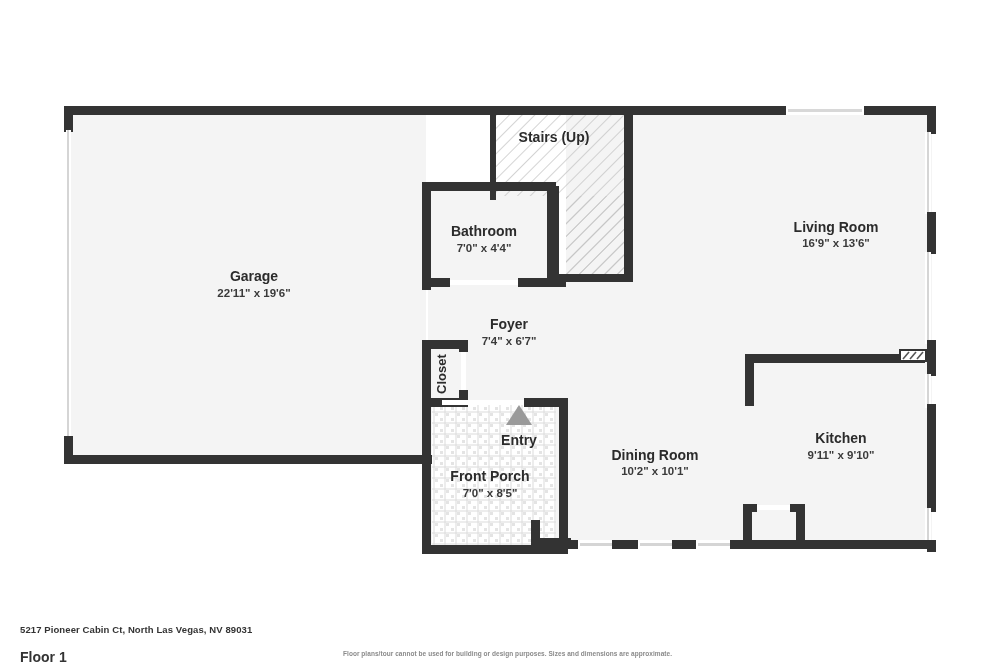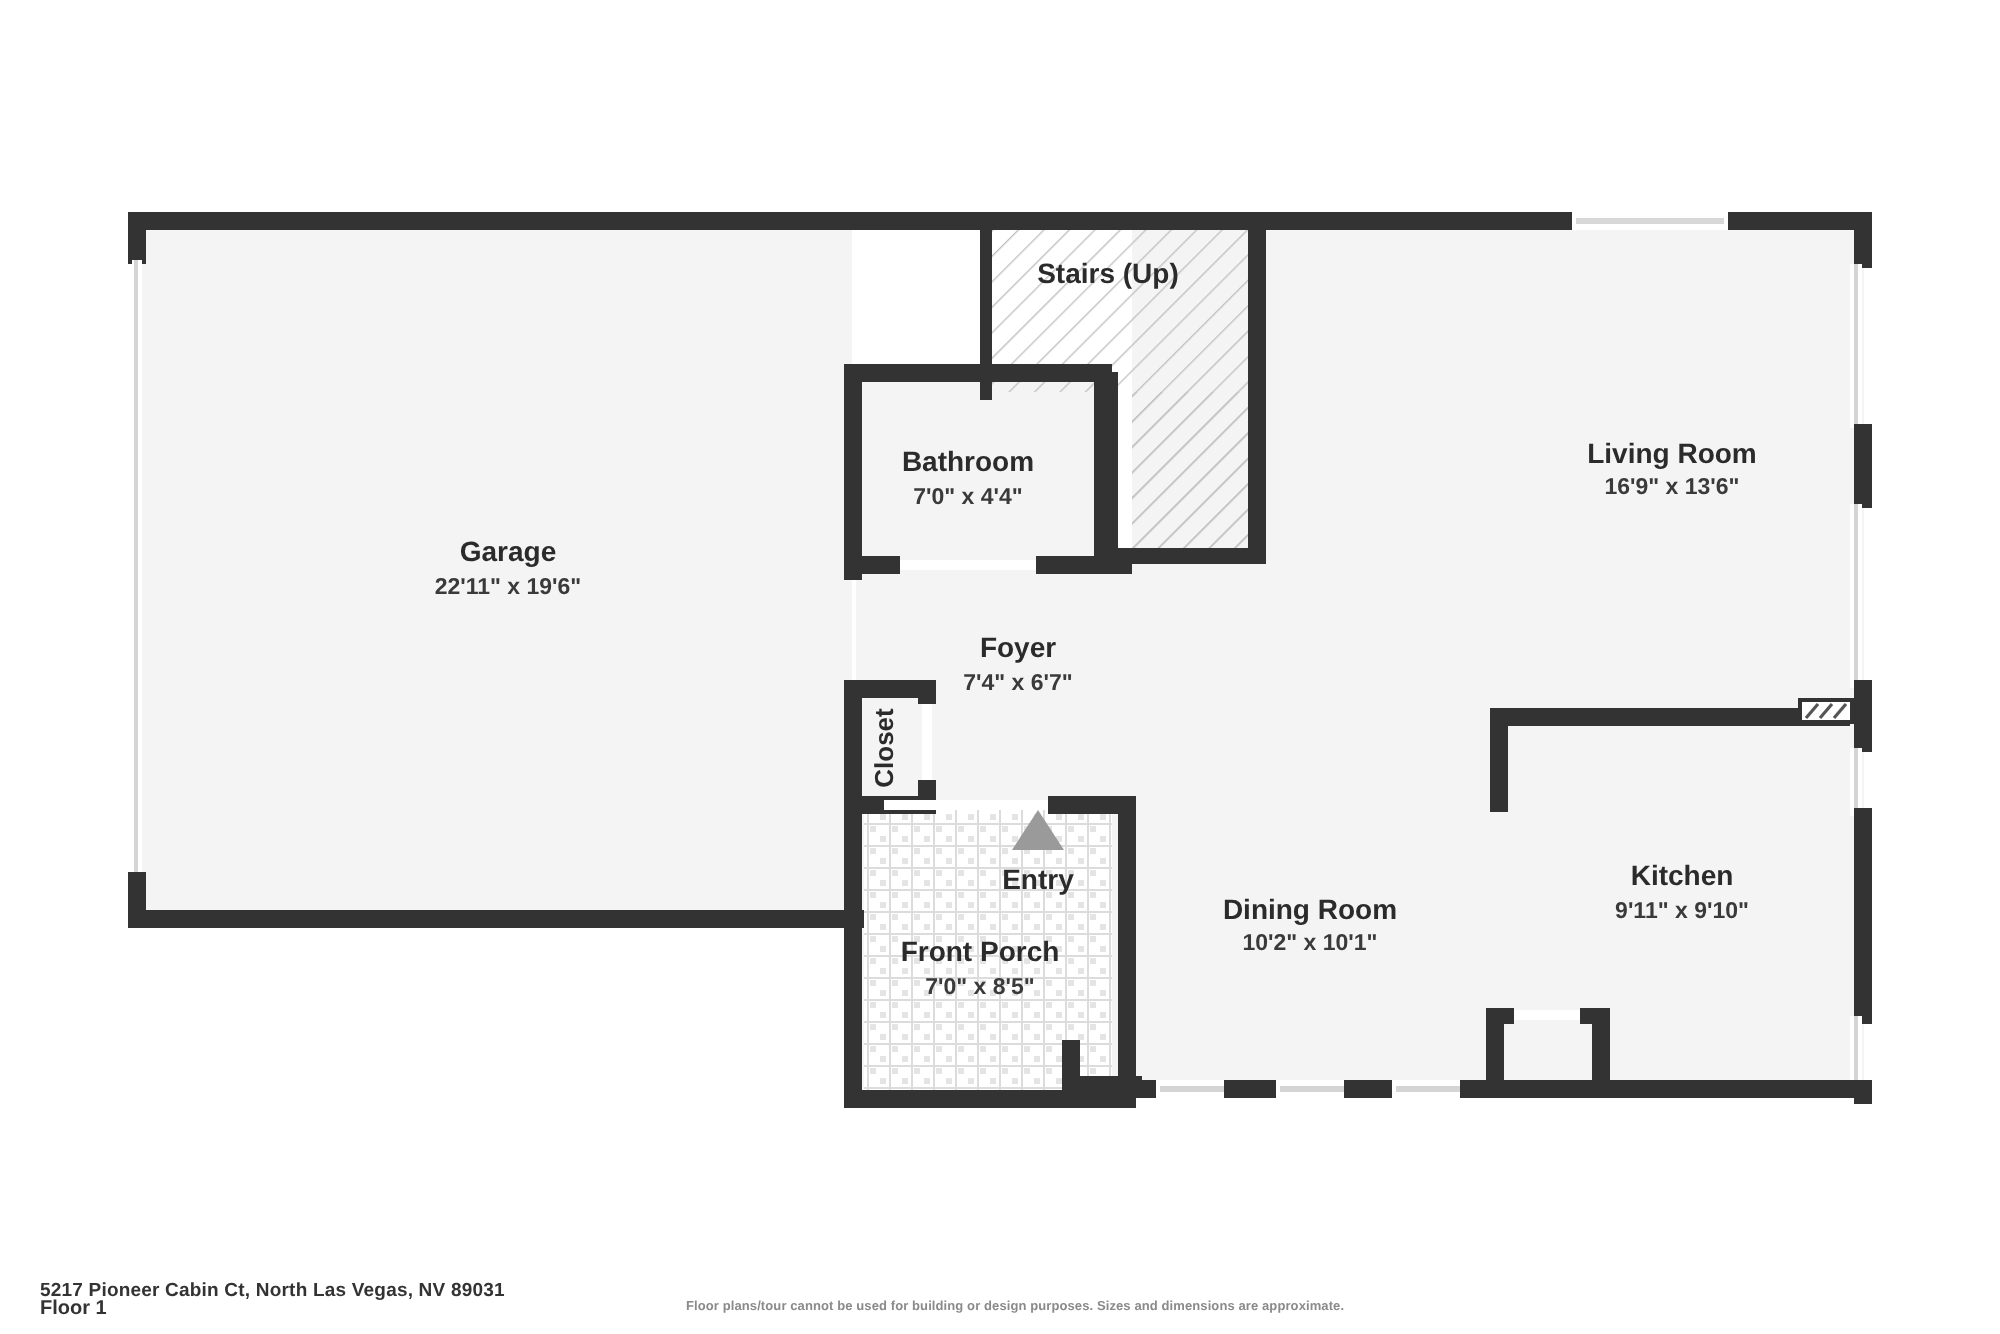--- a/index.html
+++ b/index.html
@@ -52,27 +52,26 @@
     dominant-baseline: middle;
   }
   .footer-addr {
     position: absolute;
     left: 20px;
     top: 624px;
     font-size: 9.5px;
     font-weight: bold;
     color: #333333;
     letter-spacing: 0.1px;
-    margin-top: 16px;
   }
   .footer-floor {
     position: absolute;
     left: 20px;
     top: 649px;
-    font-size: 10px;
+    font-size: 14px;
     font-weight: bold;
     color: #333333;
   }
   .footer-disclaimer {
     position: absolute;
     left: 343px;
     top: 650px;
     font-size: 6.5px;
     font-weight: bold;
     color: #8a8a8a;

